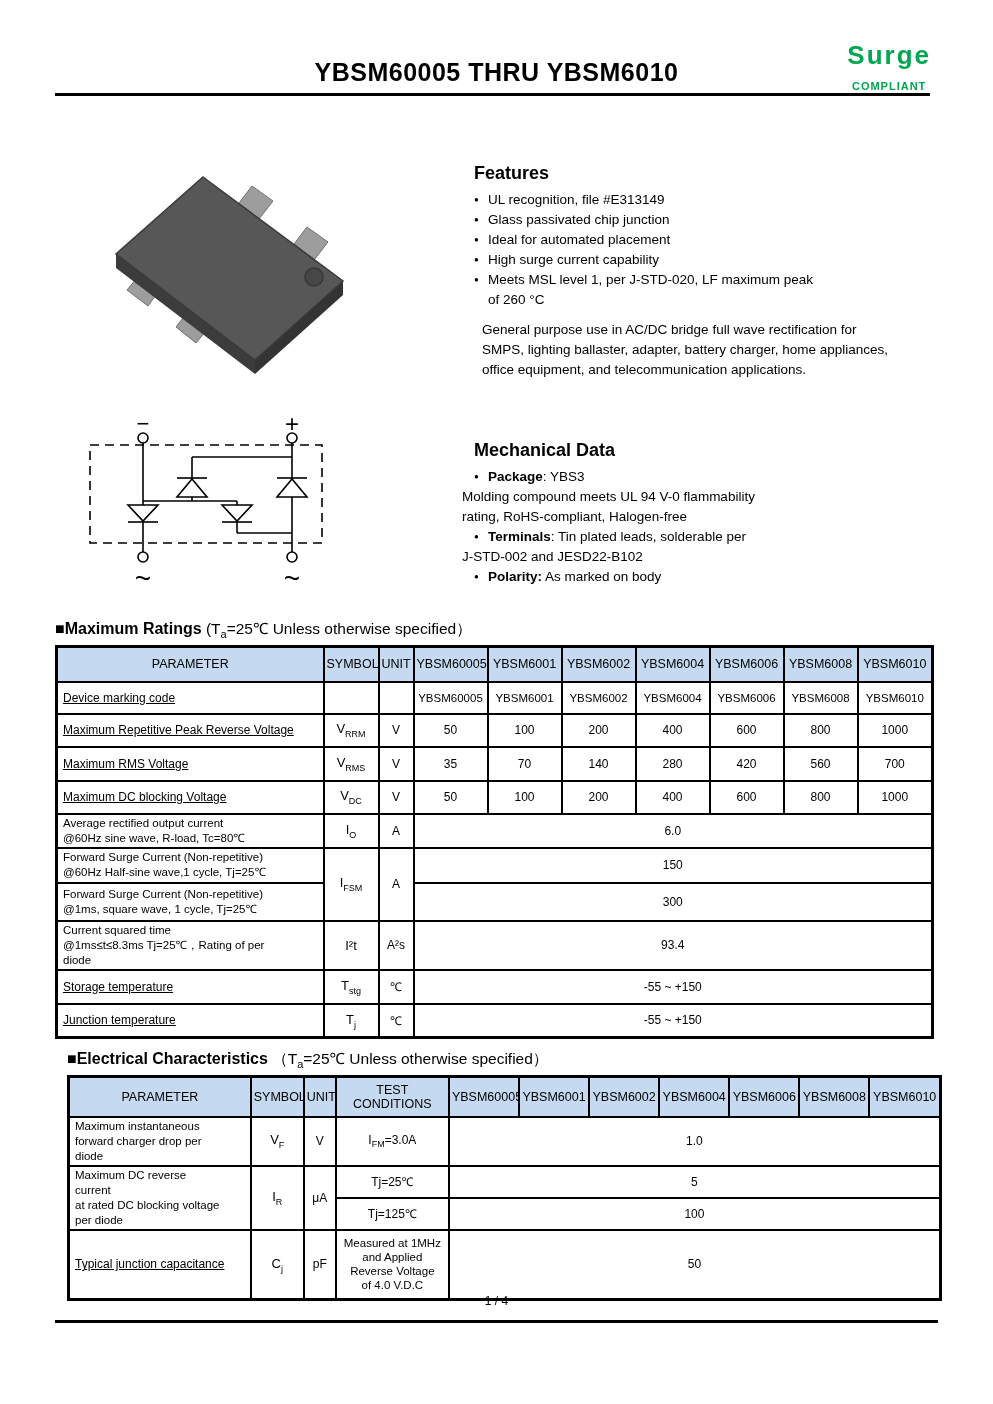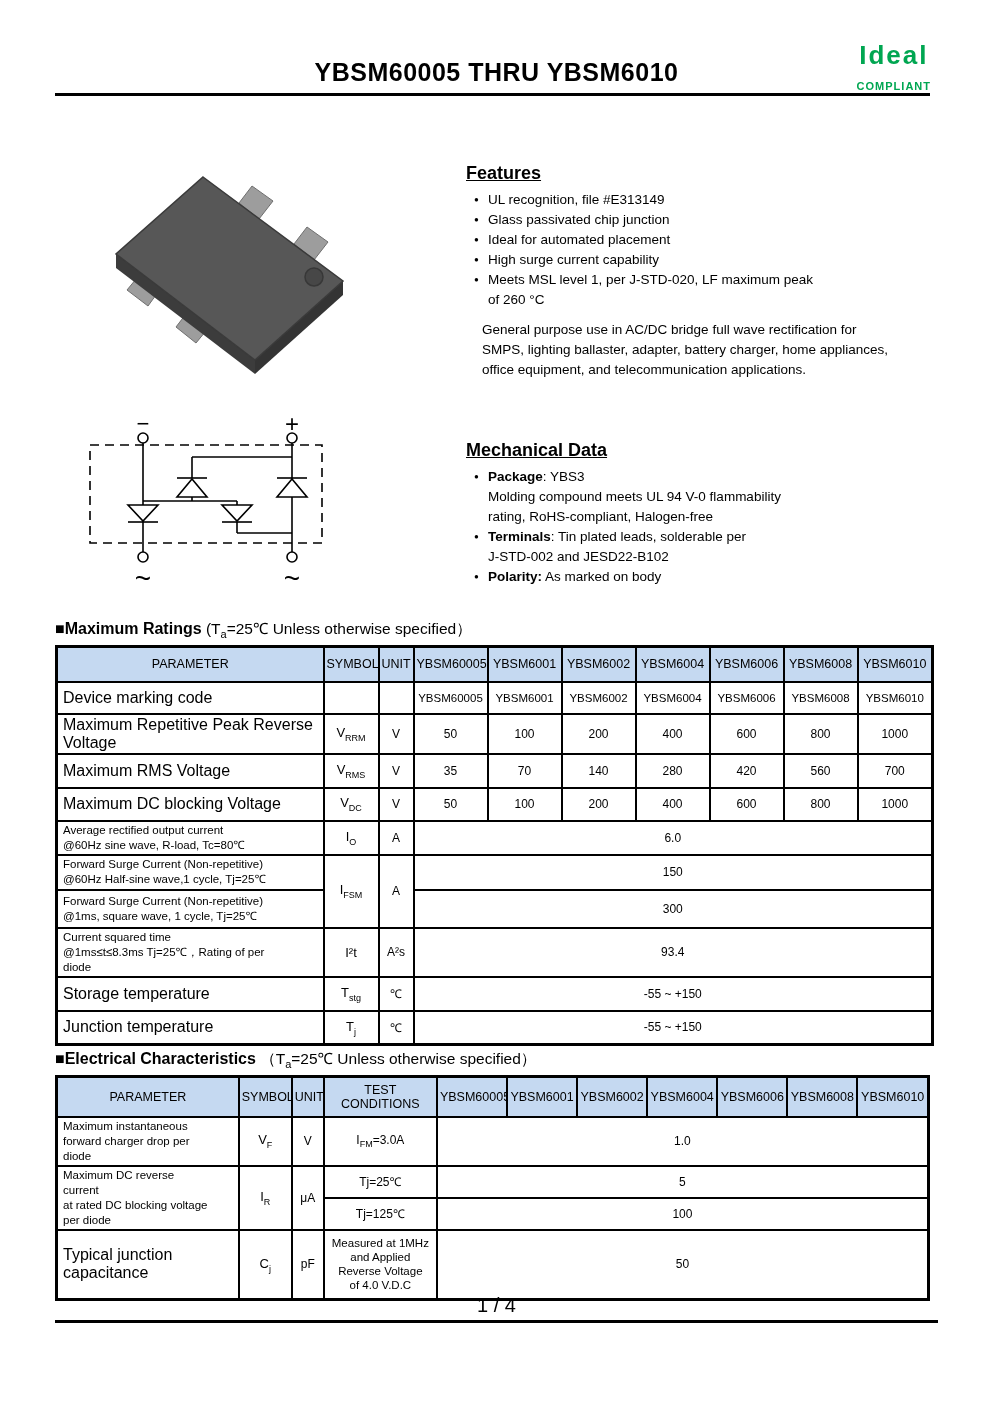--- a/index.html
+++ b/index.html
@@ -20,65 +20,65 @@
   .top-rule { top:93px; left:55px; width:875px; height:3px; }
   .doc-subtitle { position:absolute; top:116px; left:0; width:100%; text-align:center;
     font-size:26px; font-weight:bold; }
 
   
   .pkg-svg { position:absolute; left:105px; top:168px; }
   .sch-svg { position:absolute; left:75px; top:405px; }
 
   
   .sec { position:absolute; left:462px; }
-  .sec h3 { margin:0 0 6px 4px; font-size:18px; font-weight:bold;text-decoration:underline; }
+  .sec h3 { margin:0 0 6px 12px; font-size:18px; font-weight:bold; }
   .features { top:163px; width:420px; }
   .features ul { list-style:none; margin:2px 0 0 12px; padding:0; width:345px; }
   .features li { display:flex; font-size:13.5px; line-height:20px; }
   .bullet { width:14px; flex:0 0 14px; font-size:8px; line-height:20px; }
   .apps { top:318px; width:460px; }
   .apps p { margin:2px 0 0 20px; width:418px; font-size:13.5px; line-height:20px; }
   .mech { top:440px; width:470px; }
   .mech-item { font-size:13.5px; line-height:20px; }
   .mech-item .first { display:flex; margin-left:12px; }
-  .mech-item .cont { margin-left:26px; }
+  .mech-item .cont { }
 
   
   .tblsec { position:absolute; left:55px; }
   .t1 { top:617px; }
-  .t2 { top:1047px; }
+  .t2 { top:1047px;margin-left:12px; }
   .tbl-title { font-size:15.5px; margin-bottom:5px; white-space:nowrap; }
   .tbl-title b { font-size:16px; }
   .tbl-title sub { font-size:11px; }
   table { border-collapse:collapse; table-layout:fixed; border:3px solid #000; }
   .t1 table { width:878px; }
   .t2 table { width:875px; }
   th, td { border:2px solid #000; text-align:center; vertical-align:middle;
     padding:1px 2px; overflow:hidden; font-size:12px; }
   th { background:#C5D9F1; font-weight:normal; font-size:12.5px; white-space:nowrap; }
   th.wrap { white-space:normal; line-height:14px; }
   td.param { text-align:left; padding-left:5px; }
   td.param .ln { line-height:15px; font-size:11.5px; }
-  td.param.single { font-size:16px; }
+  td.param.single { font-size:12px;text-decoration:underline; }
   td.sym { font-size:13px; }
   td.sym sub { font-size:9px; }
   .condsub sub { font-size:9px; }
 
   
-  .pagenum { position:absolute; top:1294px; left:0; width:100%; text-align:center; font-size:20px; }
+  .pagenum { position:absolute; top:1294px; left:0; width:100%; text-align:center; font-size:12px; }
   .bottom-rule { top:1320px; left:55px; width:883px; height:3px; }
 </style>
 </head>
 <body>
 
 <div class="page">
 
   <div class="doc-title">YBSM60005 THRU YBSM6010</div>
   <div class="rohs">
-    <div class="rohs-main">Ideal</div>
+    <div class="rohs-main">Surge</div>
     <div class="rohs-sub">COMPLIANT</div>
   </div>
   <div class="rule top-rule"></div>
 
   <svg class="pkg-svg" width="250" height="210" viewBox="0 0 250 210">
     <g fill="#9d9d9d" stroke="#6f6f6f" stroke-width="1">
       <polygon points="134,35 154,51 168,33 147,18"></polygon>
       <polygon points="189,76 209,92 223,74 202,59"></polygon>
       <polygon points="36,105 56,120 43,138 22,122"></polygon>
       <polygon points="84,142 105,158 91,175 71,159"></polygon>

